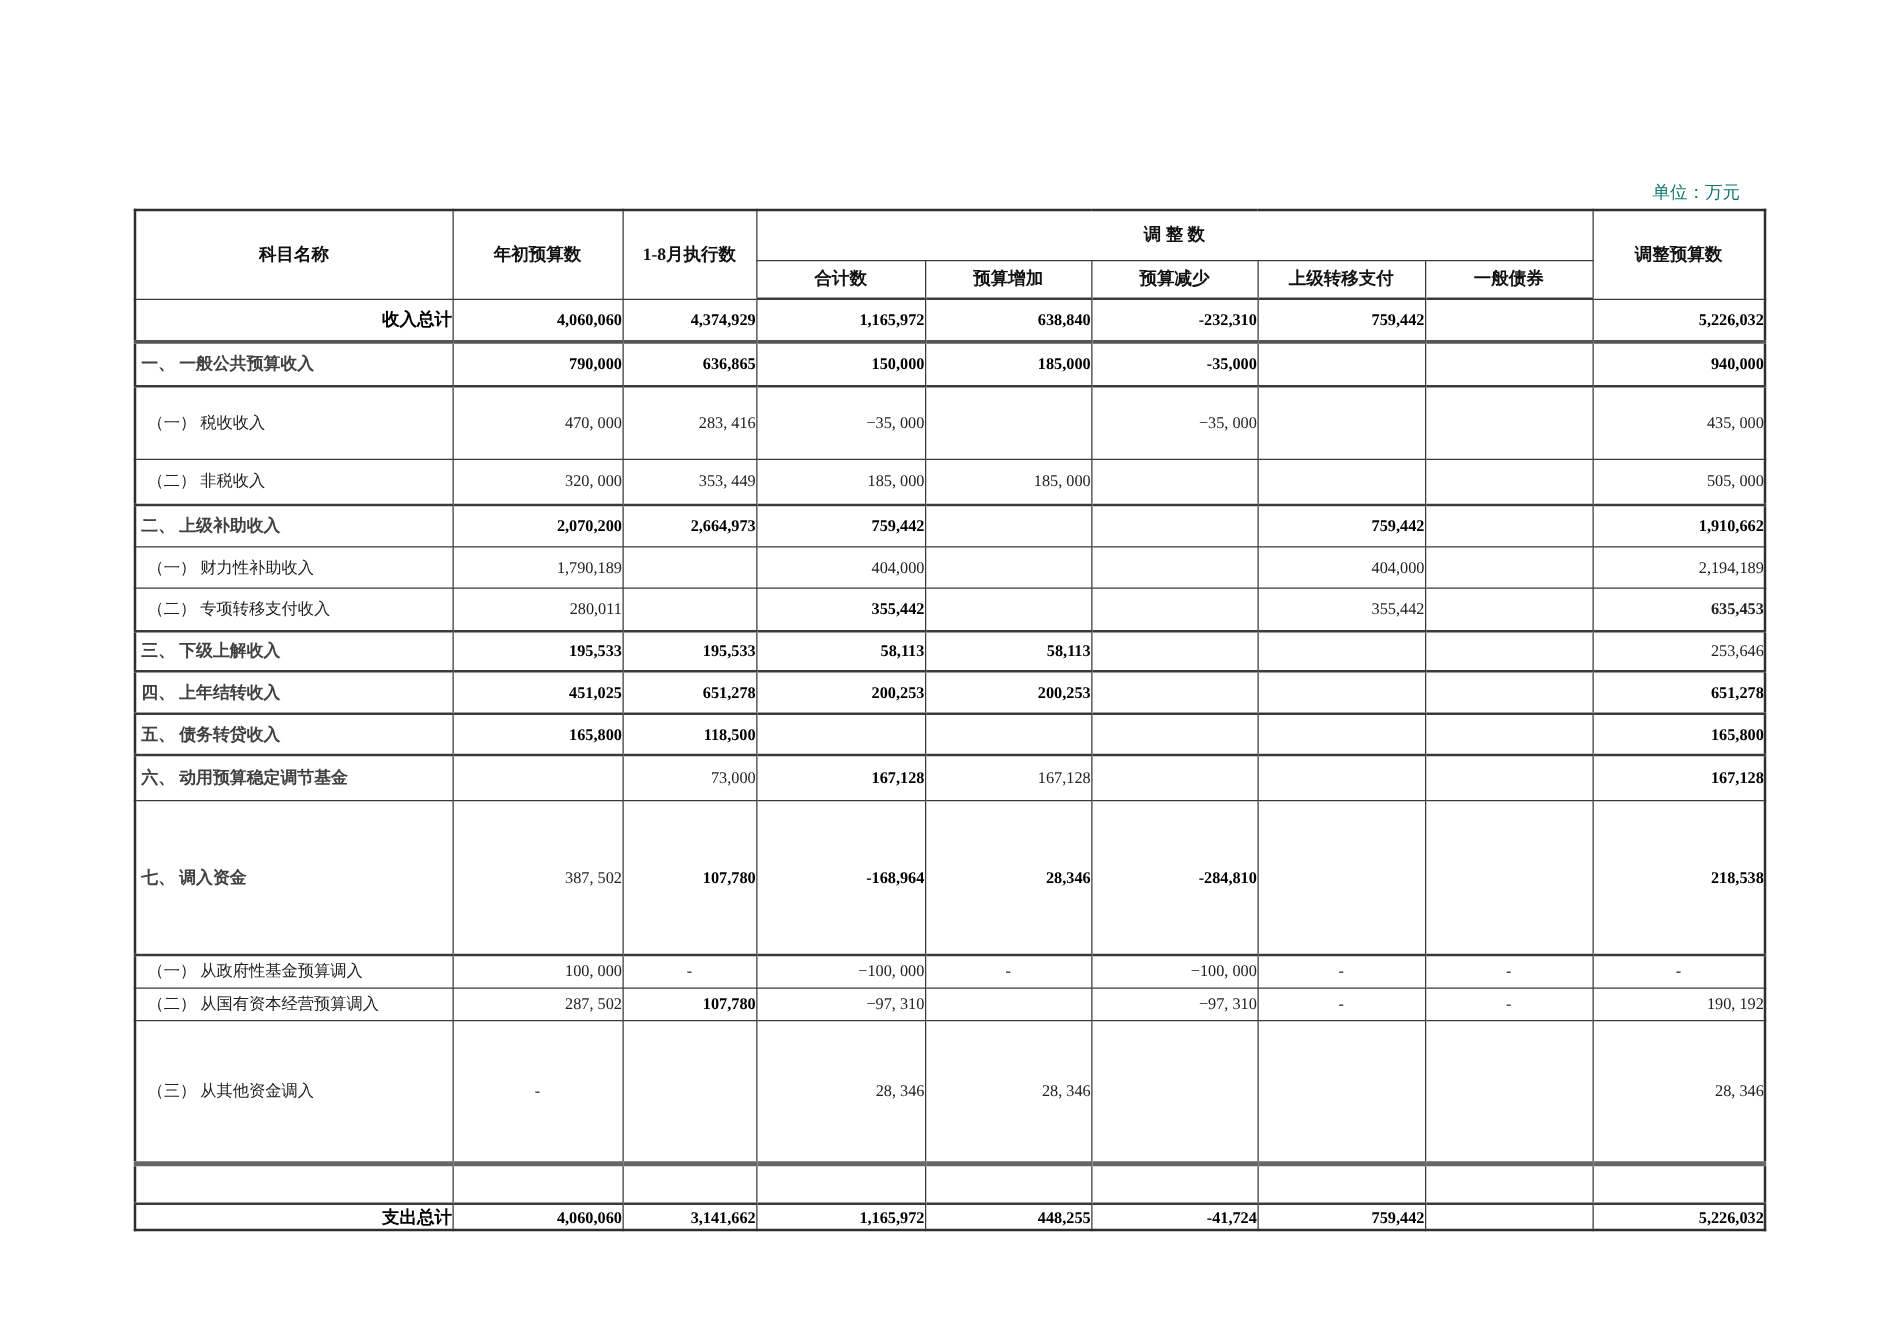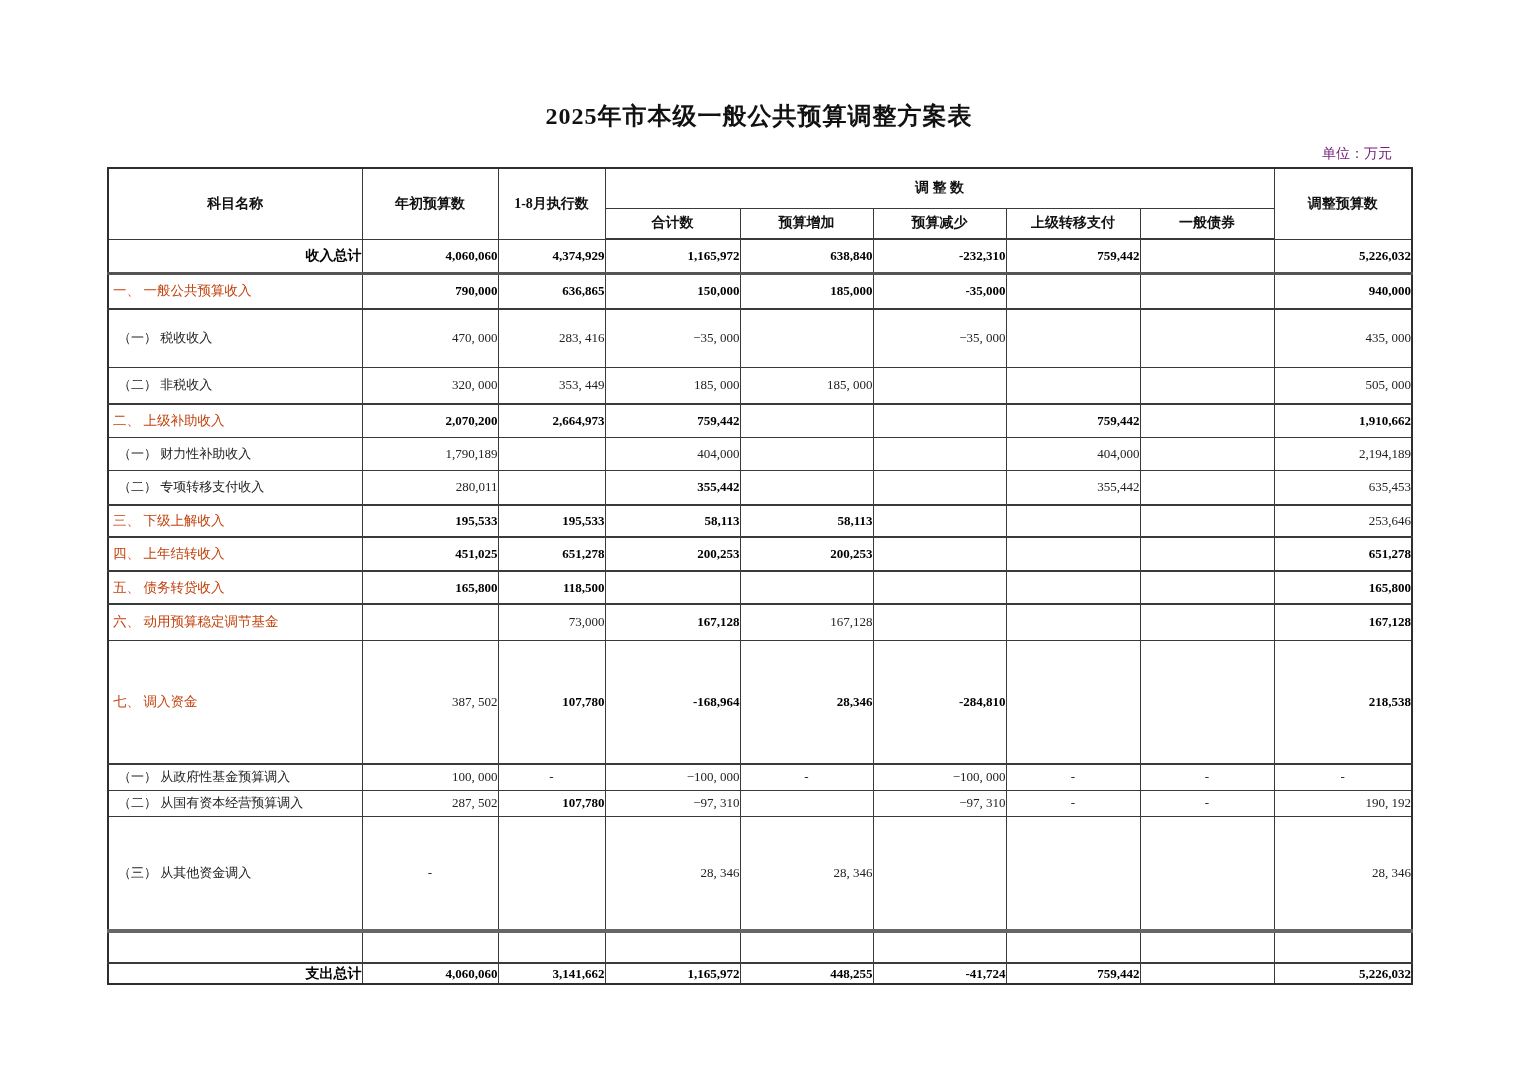--- a/index.html
+++ b/index.html
@@ -9,21 +9,21 @@
     color:#1a1a1a;position:relative;overflow:hidden;
   }
   .page{position:relative;width:1520px;height:1074px;background:#fff;}
   .doc-title{
     position:absolute;left:107px;top:100px;width:1304px;
     text-align:center;font-size:24px;font-weight:bold;color:#111;
     font-family:"Liberation Serif","DejaVu Serif",serif;letter-spacing:1px;
   }
   .unit-label{
     position:absolute;left:107px;top:145px;width:1285px;
-    text-align:right;font-size:14px;color:#701a75;
+    text-align:right;font-size:14px;color:#0f766e;
   }
   table.budget{
     position:absolute;left:107px;top:167px;width:1304px;
     border-collapse:collapse;table-layout:fixed;background:#fff;
     border:2px solid #2e2e2e;
   }
   table.budget th, table.budget td{
     border:1px solid #3a3a3a;
     padding:0;overflow:hidden;white-space:nowrap;
   }
@@ -34,30 +34,29 @@
   thead tr.h2{height:31px;}
   thead tr.h2 th{border-bottom:2px solid #3a3a3a;}
   td.num{
     text-align:right;vertical-align:middle;font-size:13px;
     padding-right:5px;color:#222;
   }
   td.num.b{font-weight:bold;color:#000;font-size:13px;}
   td.num.dash{text-align:center;padding-right:0;}
   td.lbl{vertical-align:middle;font-size:13px;color:#222;}
   td.lbl.total{text-align:right;font-weight:bold;font-size:14px;color:#000;}
-  td.lbl.section{text-align:left;font-weight:normal;padding-left:4px;font-size:13.5px;color:#c2410c;}
+  td.lbl.section{text-align:left;font-weight:bold;padding-left:4px;font-size:13.5px;color:#404040;}
   td.lbl.detail{text-align:left;font-weight:normal;padding-left:9px;}
   td.lbl.empty{}
 </style>
 </head>
 <body>
 
 <div class="page">
 
-  <div class="doc-title">2025年市本级一般公共预算调整方案表</div>
 
   <div class="unit-label">单位：万元</div>
 
   <table class="budget">
     <colgroup>
       <col style="width:254px">
       <col style="width:136px">
       <col style="width:107px">
       <col style="width:135px">
       <col style="width:133px">
@@ -151,21 +150,21 @@
         </tr>
         <tr style="height: 35px;">
           <td class="lbl detail" style="border-bottom: 2px solid rgb(58, 58, 58);">（二） 专项转移支付收入</td>
           <td class="num" style="border-bottom: 2px solid rgb(58, 58, 58);">280,011</td>
           <td class="num" style="border-bottom: 2px solid rgb(58, 58, 58);"></td>
           <td class="num b" style="border-bottom: 2px solid rgb(58, 58, 58);">355,442</td>
           <td class="num" style="border-bottom: 2px solid rgb(58, 58, 58);"></td>
           <td class="num" style="border-bottom: 2px solid rgb(58, 58, 58);"></td>
           <td class="num" style="border-bottom: 2px solid rgb(58, 58, 58);">355,442</td>
           <td class="num" style="border-bottom: 2px solid rgb(58, 58, 58);"></td>
-          <td class="num" style="border-bottom: 2px solid rgb(58, 58, 58);">635,453</td>
+          <td class="num" style="border-bottom: 2px solid rgb(58, 58, 58); font-weight: bold;">635,453</td>
         </tr>
         <tr style="height: 32px;">
           <td class="lbl section" style="border-bottom: 2px solid rgb(58, 58, 58);">三、 下级上解收入</td>
           <td class="num b" style="border-bottom: 2px solid rgb(58, 58, 58);">195,533</td>
           <td class="num b" style="border-bottom: 2px solid rgb(58, 58, 58);">195,533</td>
           <td class="num b" style="border-bottom: 2px solid rgb(58, 58, 58);">58,113</td>
           <td class="num b" style="border-bottom: 2px solid rgb(58, 58, 58);">58,113</td>
           <td class="num" style="border-bottom: 2px solid rgb(58, 58, 58);"></td>
           <td class="num" style="border-bottom: 2px solid rgb(58, 58, 58);"></td>
           <td class="num" style="border-bottom: 2px solid rgb(58, 58, 58);"></td>

